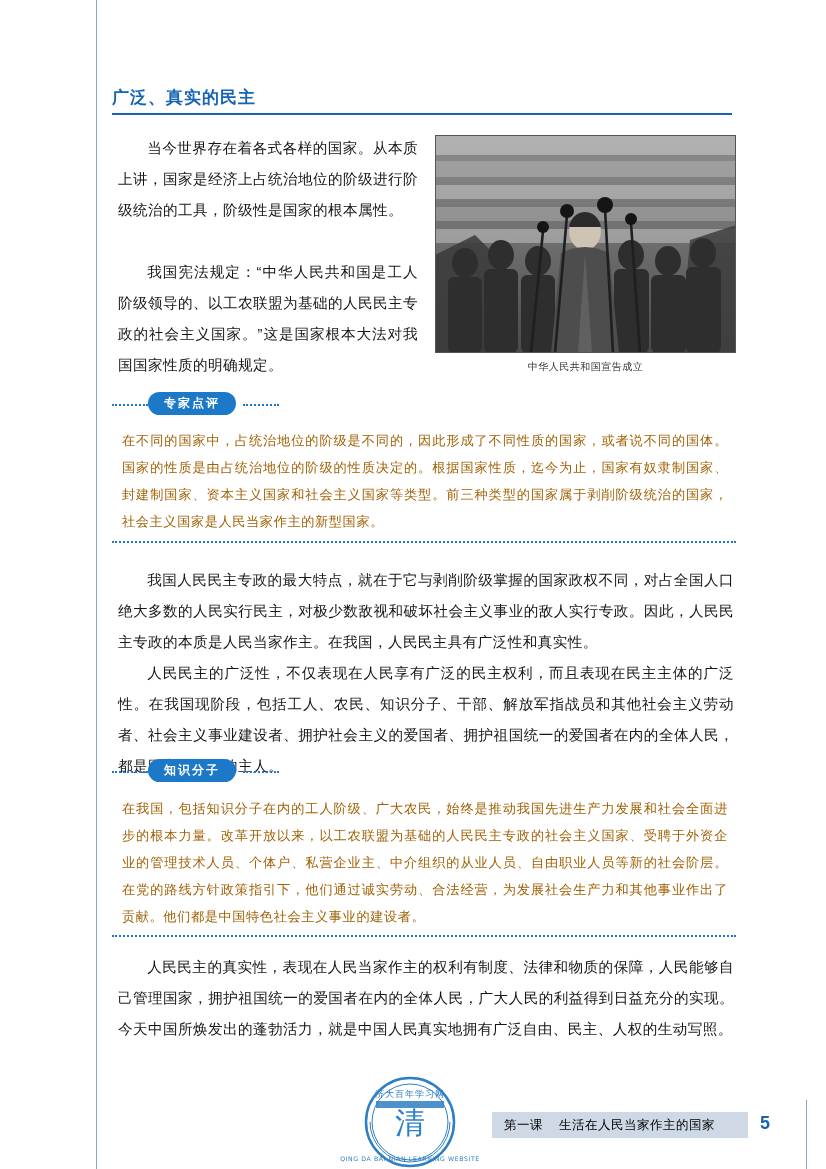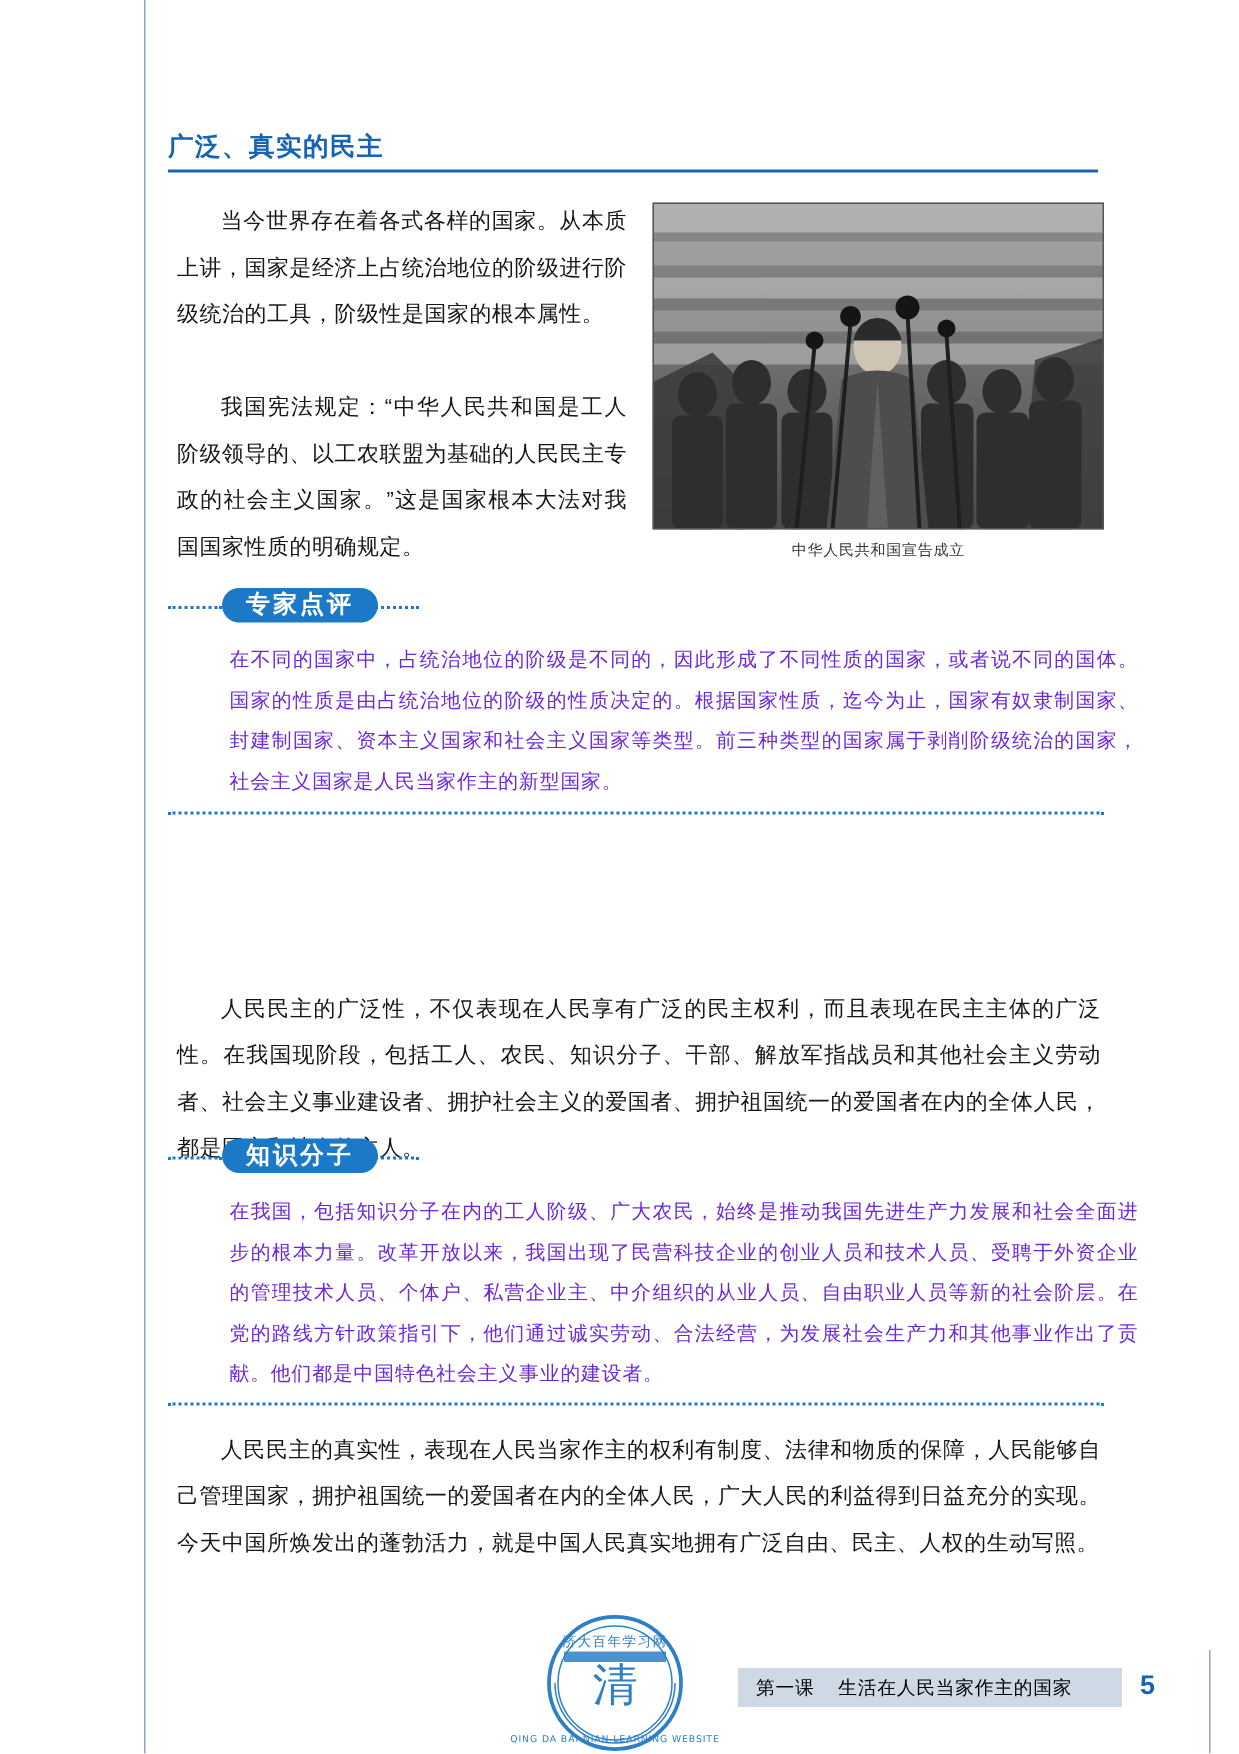--- a/index.html
+++ b/index.html
@@ -104,44 +104,43 @@
     border-top: 2px dotted #1b79c8;
     left: 112px;
     width: 624px;
   }
   .tag {
     position: absolute;
     height: 23px;
     border-radius: 12px;
     background: #1b79c8;
     color: #ffffff;
-    font-size: 16px;
+    font-size: 12px;
     font-weight: bold;
     letter-spacing: 2px;
     display: flex;
     align-items: center;
     justify-content: center;
     padding: 0 16px;
   }
   .tag-wing {
     position: absolute;
     height: 0;
     border-top: 2px dotted #1b79c8;
     width: 36px;
   }
 
   .hand-text {
     position: absolute;
     font-size: 13.2px;
     line-height: 27px;
-    color: #6d28d9;
+    color: #a16207;
     text-align: justify;
     font-family: "DejaVu Sans", sans-serif;
     letter-spacing: 0.6px;
-    margin-left: 31px;
   }
 
   
   .footer-bar {
     position: absolute;
     left: 492px;
     top: 1112px;
     width: 256px;
     height: 26px;
     background: #cfd9e6;
@@ -255,30 +254,33 @@
 
   <div class="tag-wing" style="left:112px; top:404px;"></div>
   <div class="tag" style="left:148px; top:392px;">专家点评</div>
   <div class="tag-wing" style="left:243px; top:404px;"></div>
 
   <div class="hand-text" style="left:122px; top:427px; width:606px;">
     <span class="p-indent">在不同的国家中，占统治地位的阶级是不同的，因此形成了不同性质的国家，或者说不同的国体。国家的性质是由占统治地位的阶级的性质决定的。根据国家性质，迄今为止，国家有奴隶制国家、封建制国家、资本主义国家和社会主义国家等类型。前三种类型的国家属于剥削阶级统治的国家，社会主义国家是人民当家作主的新型国家。</span>
   </div>
   <div class="dotted-rule" style="top:541px;"></div>
 
+  <div class="body-text" style="left:118px; top:565px; width:616px;">
+    <div class="p-indent">我国人民民主专政的最大特点，就在于它与剥削阶级掌握的国家政权不同，对占全国人口绝大多数的人民实行民主，对极少数敌视和破坏社会主义事业的敌人实行专政。因此，人民民主专政的本质是人民当家作主。在我国，人民民主具有广泛性和真实性。</div>
+  </div>
   <div class="body-text" style="left:118px; top:658px; width:616px;">
     <div class="p-indent">人民民主的广泛性，不仅表现在人民享有广泛的民主权利，而且表现在民主主体的广泛性。在我国现阶段，包括工人、农民、知识分子、干部、解放军指战员和其他社会主义劳动者、社会主义事业建设者、拥护社会主义的爱国者、拥护祖国统一的爱国者在内的全体人民，都是国家和社会的主人。</div>
   </div>
 
   <div class="tag-wing" style="left:112px; top:771px;"></div>
   <div class="tag" style="left:148px; top:759px;">知识分子</div>
   <div class="tag-wing" style="left:243px; top:771px;"></div>
 
   <div class="hand-text" style="left:122px; top:795px; width:606px;">
-    <span class="p-indent">在我国，包括知识分子在内的工人阶级、广大农民，始终是推动我国先进生产力发展和社会全面进步的根本力量。改革开放以来，我国出现了民营科技企业的创业人员和技术人员、受聘于外资企业的管理技术人员、个体户、私营企业主、中介组织的从业人员、自由职业人员等新的社会阶层。在党的路线方针政策指引下，他们通过诚实劳动、合法经营，为发展社会生产力和其他事业作出了贡献。他们都是中国特色社会主义事业的建设者。</span>
+    <span class="p-indent">在我国，包括知识分子在内的工人阶级、广大农民，始终是推动我国先进生产力发展和社会全面进步的根本力量。改革开放以来，以工农联盟为基础的人民民主专政的社会主义国家、受聘于外资企业的管理技术人员、个体户、私营企业主、中介组织的从业人员、自由职业人员等新的社会阶层。在党的路线方针政策指引下，他们通过诚实劳动、合法经营，为发展社会生产力和其他事业作出了贡献。他们都是中国特色社会主义事业的建设者。</span>
   </div>
   <div class="dotted-rule" style="top:935px;"></div>
 
   <div class="body-text" style="left:118px; top:952px; width:616px;">
     <div class="p-indent">人民民主的真实性，表现在人民当家作主的权利有制度、法律和物质的保障，人民能够自己管理国家，拥护祖国统一的爱国者在内的全体人民，广大人民的利益得到日益充分的实现。今天中国所焕发出的蓬勃活力，就是中国人民真实地拥有广泛自由、民主、人权的生动写照。</div>
   </div>
 
   <div class="watermark">
     <svg width="160" height="94" viewBox="0 0 160 94" xmlns="http://www.w3.org/2000/svg">
       <circle cx="80" cy="47" r="44" fill="none" stroke="#2e7fc4" stroke-width="2.5"></circle>

